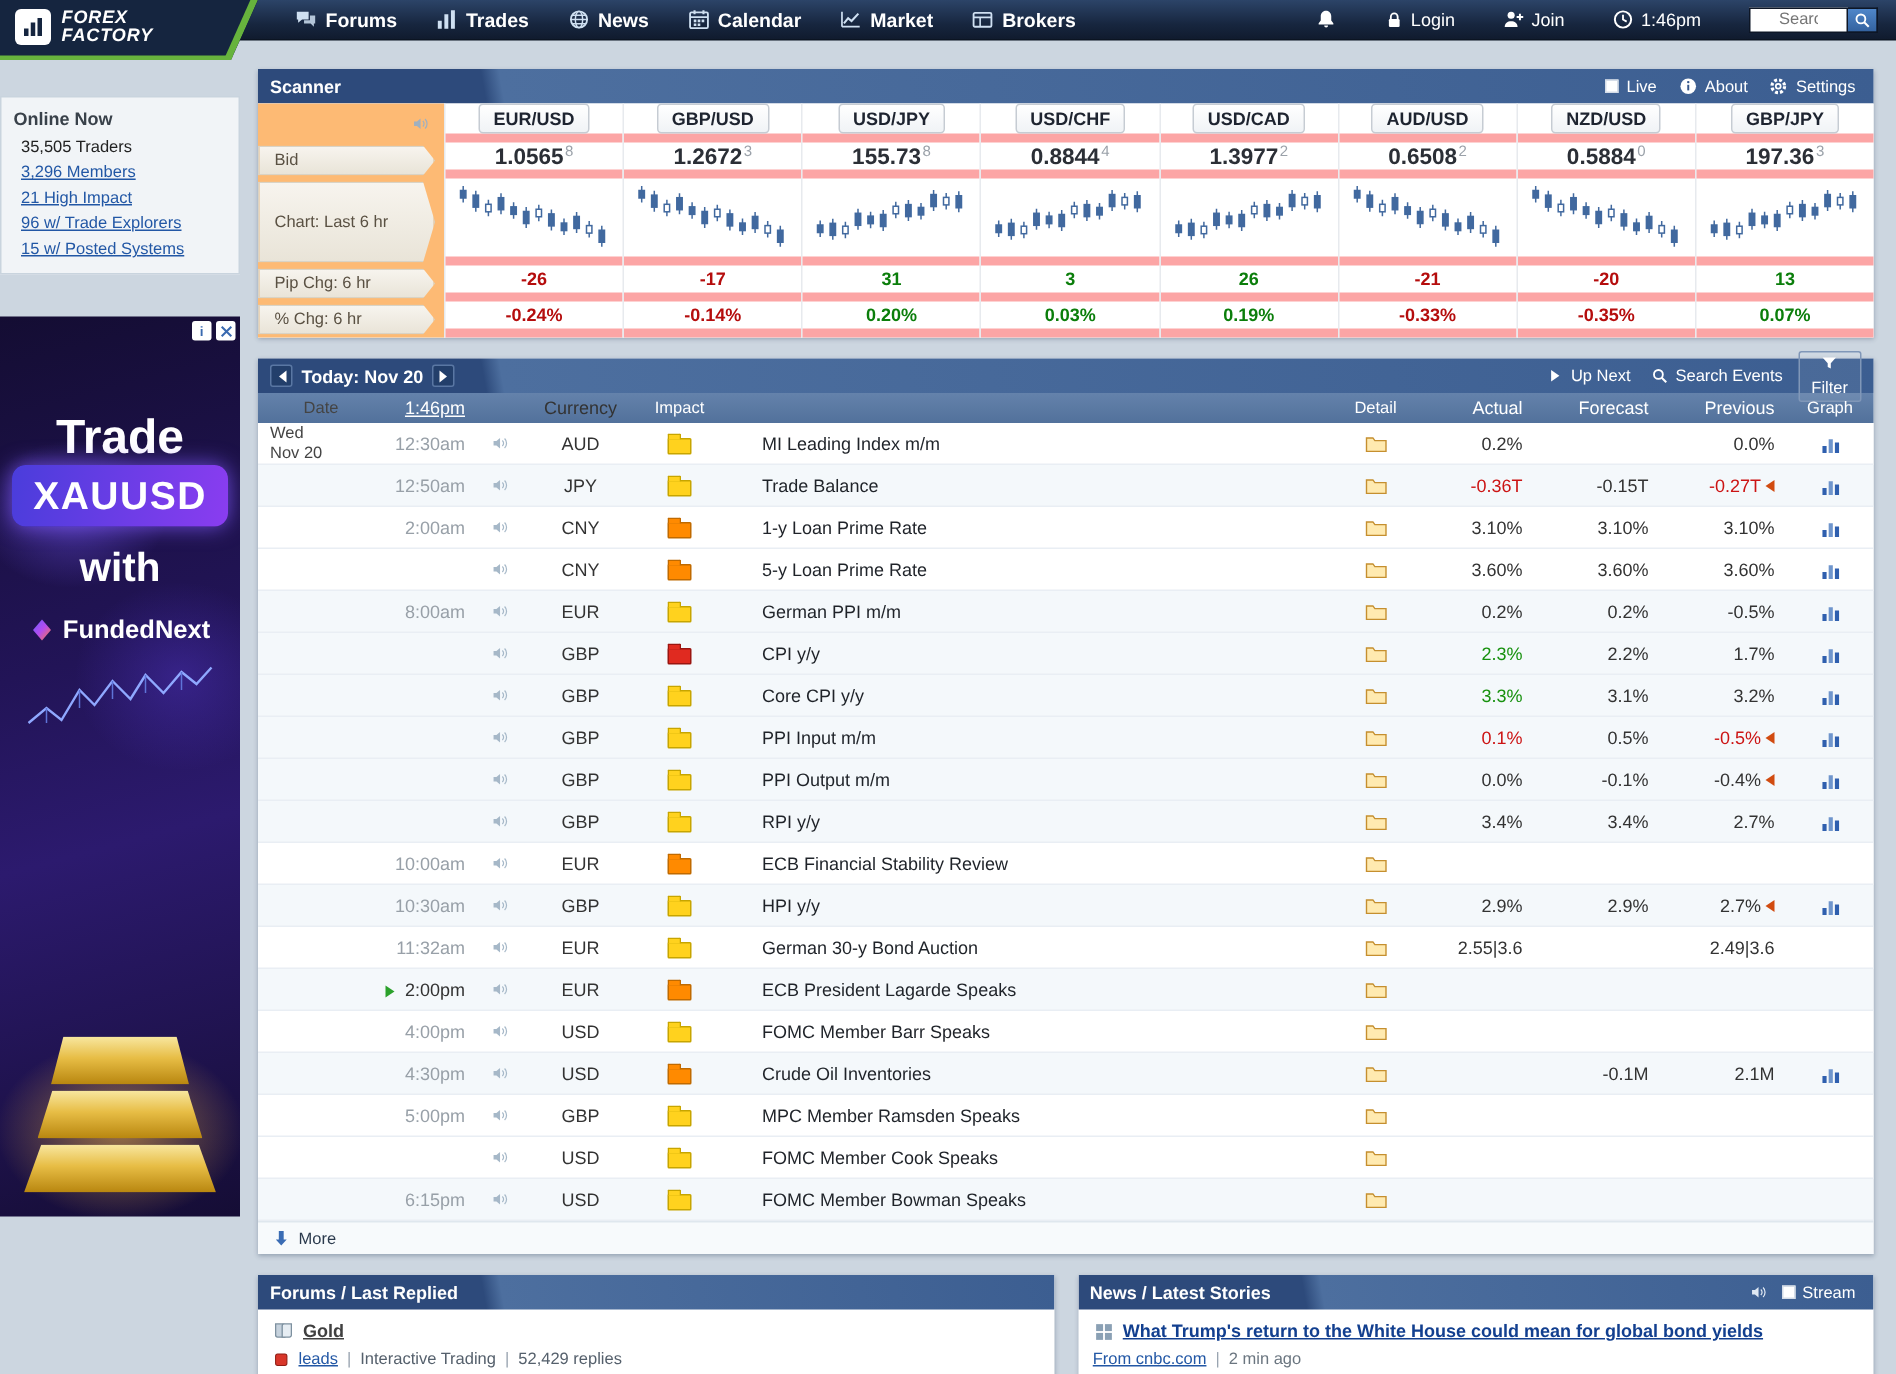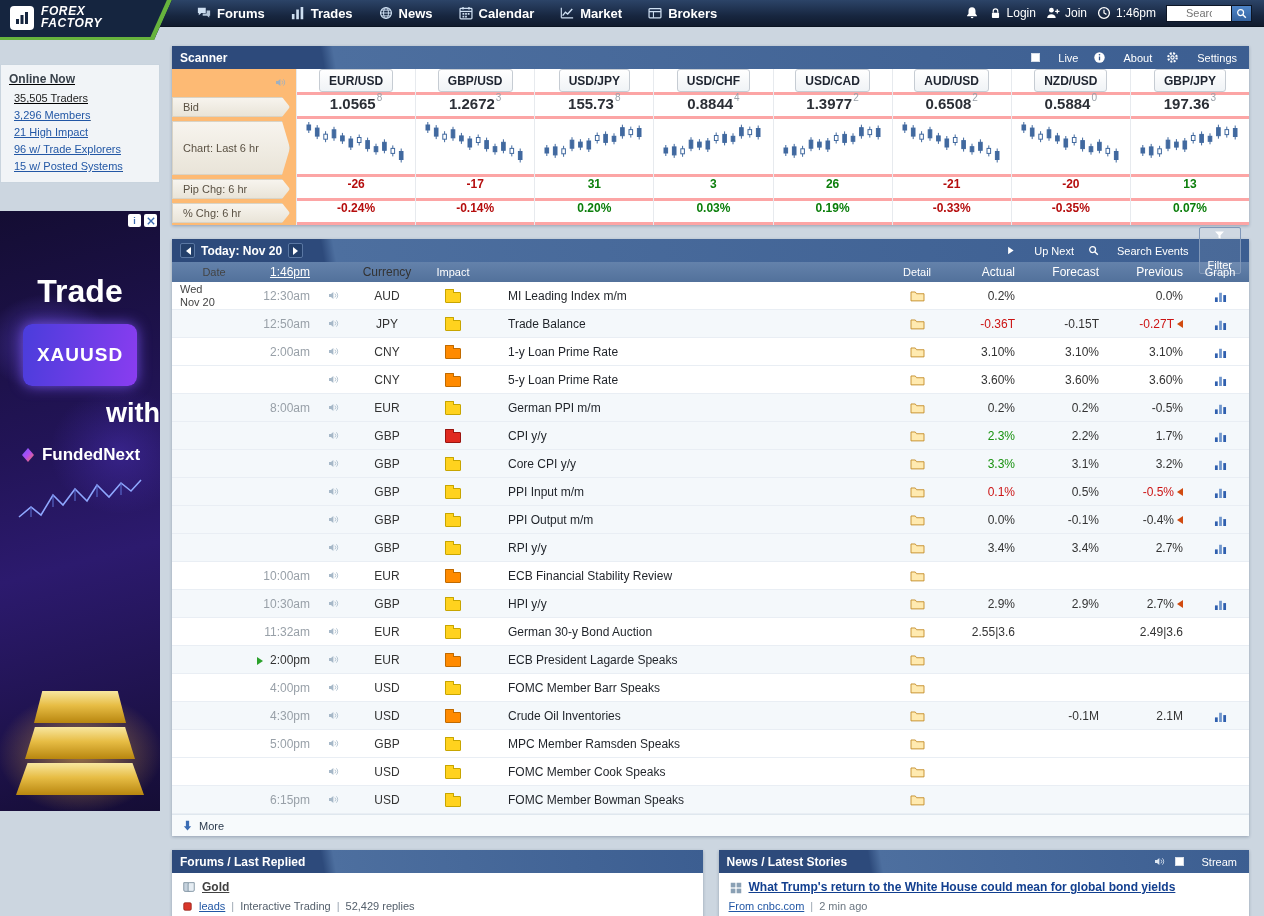--- a/index.html
+++ b/index.html
@@ -19,87 +19,87 @@
   .logo-stripe { position:absolute; top:0; right:9px; width:5px; height:40px; background:#67b33d; transform:skewX(-24deg); }
   .logo-stripe2 { position:absolute; top:0; right:3px; width:3px; height:40px; background:#2f6cb3; transform:skewX(-24deg); }
   .logo-ic { width:24px; height:24px; background:#fff; border-radius:4px; display:flex; align-items:center; justify-content:center; }
   .logo-ic svg { width:16px; height:16px; }
   .logo-txt { display:flex; flex-direction:column; font-style:italic; font-weight:bold;
     font-size:12px; line-height:11.5px; letter-spacing:.6px; color:#fff; }
   .nav-items { display:flex; align-items:center; margin-left:184px; height:100%; }
   .nav-item { display:flex; align-items:center; gap:6px; color:#fff; font-weight:bold; font-size:13px;
     padding:0 13px; height:100%; }
   .nav-item .icon { color:#cfe0f2; }
-  .nav-right { margin-left:auto; display:flex; align-items:center; gap:10px; padding-right:12px; font-size:12px; }
+  .nav-right { margin-left:auto; display:flex; align-items:center; gap:32px; padding-right:12px; font-size:12px; }
   .nav-chip { display:flex; align-items:center; gap:5px; color:#fff; }
   .icon { display:inline-flex; }
   .icon svg { display:block; }
   .i11 svg { width:11px; height:11px; } .i13 svg { width:13px; height:13px; }
   .i14 svg { width:14px; height:14px; }
   .searchbox { display:flex; align-items:stretch; height:17px; }
   .searchbox input { width:66px; border:1px solid #0d1626; font-size:11px; padding:0 19px;
     font-family:"Liberation Sans",sans-serif; color:#333; outline:none; }
   .searchbtn { width:20px; background:linear-gradient(#4f86c9,#33629f); border:1px solid #0d1626; border-left:none;
     display:flex; align-items:center; justify-content:center; color:#fff; cursor:pointer; }
   .searchbtn svg { width:11px; height:11px; }
 
   
   .sidebar { position:absolute; top:64px; left:0; width:160px; }
-  .online-box { background:#f1f4f7; border:1px solid #c9d4de; padding:5px 0 7px;text-decoration:underline; }
+  .online-box { background:#f1f4f7; border:1px solid #c9d4de; padding:5px 0 7px; }
   .online-title { font-size:12px; font-weight:bold; color:#39414a; padding:2px 8px 4px; }
   .online-item { font-size:11px; color:#222; padding:2px 8px 2px 13px; line-height:13px; }
   .online-item.link { color:#2257a5; text-decoration:underline; cursor:pointer; }
   .ad { position:relative; margin-top:28px; width:160px; height:600px; overflow:hidden; color:#fff; text-align:center;
     background:
       radial-gradient(90px 70px at 30% 22%, rgba(120,90,255,.45), transparent 70%),
       radial-gradient(100px 90px at 75% 40%, rgba(90,60,220,.35), transparent 70%),
       linear-gradient(165deg,#140d33 0%,#221457 38%,#2c1a6e 58%,#150d35 100%); }
   .ad-close { position:absolute; top:3px; right:3px; width:13px; height:13px; background:#fff; border-radius:2px;
     display:flex; align-items:center; justify-content:center; cursor:pointer; }
   .ad-close svg { width:8px; height:8px; }
   .ad-info { position:absolute; top:3px; right:19px; width:13px; height:13px; background:#fff; border-radius:2px;
     display:flex; align-items:center; justify-content:center; font-size:9px; color:#3a6ab0; font-weight:bold; cursor:pointer; }
   .ad-trade { margin-top:62px; font-size:32px; font-weight:bold; }
-  .ad-symbol { display:inline-block; margin-top:14px; padding:20px 14px; font-size:19px; font-weight:bold;
+  .ad-symbol { display:inline-block; padding:5px 14px; font-size:26px; font-weight:bold;
     border-radius:9px; background:linear-gradient(100deg,#4a3ddb,#8a3df0);
     box-shadow:0 0 14px rgba(130,90,255,.8); letter-spacing:1px; }
-  .ad-with { margin-top:12px; font-size:27px; font-weight:bold;text-align:right; }
+  .ad-with { margin-top:12px; font-size:27px; font-weight:bold; }
   .ad-brand { margin-top:16px; display:flex; align-items:center; justify-content:center; gap:6px;
     font-size:17px; font-weight:bold; }
   .ad-brand svg { width:16px; height:16px; }
   .ad-tag { margin-top:14px; font-size:13px; font-weight:bold; line-height:18px; }
   .ad-chart { margin-top:12px; }
   .ad-gold { position:absolute; bottom:0; left:0; width:100%; height:180px;
     background:radial-gradient(110px 80px at 50% 68%, rgba(255,190,70,.55), transparent 75%); }
   .ingot { margin:4px auto 0; background:linear-gradient(180deg,#f8e7a0 0%,#e7bd45 45%,#b8860f 100%);
     clip-path:polygon(9% 0,91% 0,100% 100%,0 100%); box-shadow:0 2px 5px rgba(0,0,0,.55); height:32px; }
   .ingot.g1{width:92px;} .ingot.g2{width:110px;} .ingot.g3{width:128px;}
 
   
   .main { position:absolute; top:46px; left:172px; width:1077px; }
   .panel { background:#fff; box-shadow:0 1px 3px rgba(25,45,75,.3); }
   .panel-head { height:23px; display:flex; align-items:center; color:#fff; font-size:12px;
     padding:0 8px; gap:6px;
     background:linear-gradient(80deg,#2d4a7b 0px,#2d4a7b 150px,#4d6f9f 162px,#3c5e91 100%); }
   .ph-title { font-weight:bold; white-space:nowrap; }
   .ph-spacer { flex:1; }
-  .ph-btn { display:flex; align-items:center; gap:18px; background:none; border:none; color:#fff;
+  .ph-btn { display:flex; align-items:center; gap:5px; background:none; border:none; color:#fff;
     font-size:11px; font-family:"Liberation Sans",sans-serif; cursor:pointer; padding:2px 4px;text-align:right; }
   .ph-btn.bordered { border:1px solid #8097b8; border-radius:2px; padding:2px 8px; background:rgba(255,255,255,.07);flex-direction:column; }
   .sq { width:9px; height:9px; background:#fff; border:1px solid #d5dde8; display:inline-block; }
 
   
   .scn-body { display:flex; background:#fff; }
   .scn-labels { width:124px; display:grid; grid-template-rows:26px 24px 58px 24px 24px; background:#fdba74; }
   .scn-alert-cell { display:flex; align-items:center; justify-content:flex-end; padding-right:10px; color:#9fb0c0; }
   .lbl { margin:2px 6px 2px 0; display:flex; align-items:center; padding:0 10px; font-size:11px; color:#5a5143;
     background:linear-gradient(#f7f4ee,#e9e4d8); border:1px solid #d9d3c5;
     clip-path:polygon(0 0,calc(100% - 8px) 0,100% 50%,calc(100% - 8px) 100%,0 100%); }
   .scn-col { flex:1; display:grid; grid-template-rows:26px 24px 58px 24px 24px; border-left:1px solid #e7eaee; min-width:0; }
-  .scn-col > div { display:flex; justify-content:center; border-bottom:3px solid #fca5a5; }
+  .scn-col > div { display:flex; align-items:center; justify-content:center; border-bottom:6px solid #fca5a5; }
   .pair-btn { display:inline-flex; align-items:center; padding:2px 9px; border:1px solid #c6ccd3; border-radius:3px;
     background:linear-gradient(#ffffff,#f0f3f6); font-size:12px; font-weight:bold; color:#1e2430;
     font-family:"Liberation Sans",sans-serif; cursor:pointer; }
   .bid-main { font-size:15px; font-weight:bold; color:#2b2f36; }
   .bid-sub { font-size:10px; color:#9aa1a9; position:relative; top:-3px; margin-left:1px; }
   .scn-pip, .scn-pct { font-size:12px; font-weight:bold; }
   .neg { color:#b50d0d; } .pos { color:#0b7e0b; }
 
   
   .calendar { margin-top:14px; }

